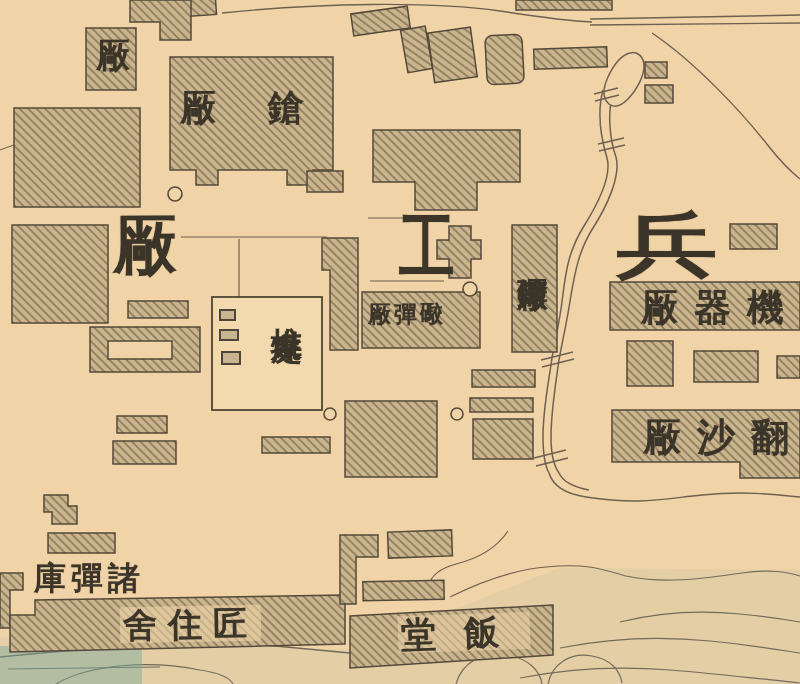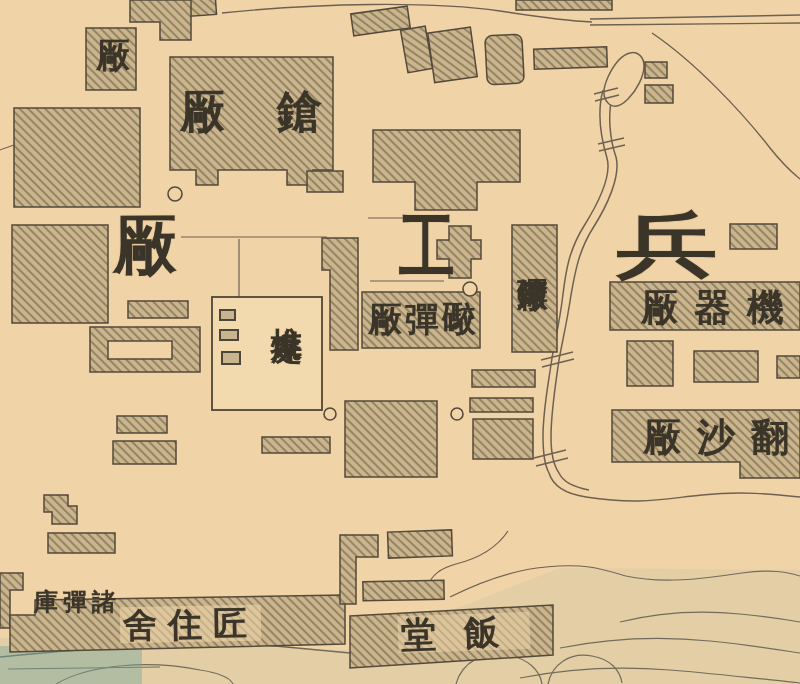--- a/index.html
+++ b/index.html
@@ -121,27 +121,27 @@
 
   <g fill="#f0d3a6" stroke="#554b3c" stroke-width="1.6">
     <circle cx="175" cy="194" r="7"></circle>
     <circle cx="470" cy="289" r="7"></circle>
     <circle cx="330" cy="414" r="6"></circle>
     <circle cx="457" cy="414" r="6"></circle>
   </g>
 </svg>
 
 <div class="lbl" style="left:96px;top:38px;font-size:34px;">厰</div>
-<div class="lbl" style="left:180px;top:89px;font-size:45px;letter-spacing:52px;">厰鎗</div>
-<div class="lbl" style="left:368px;top:302px;font-size:34px;letter-spacing:3px;">厰彈礮</div>
+<div class="lbl" style="left:180px;top:89px;font-size:36px;letter-spacing:52px;">厰鎗</div>
+<div class="lbl" style="left:368px;top:302px;font-size:23px;letter-spacing:3px;">厰彈礮</div>
 <div class="lbl vert" style="left:517px;top:253px;font-size:31px;letter-spacing:2px;">鎗彈厰</div>
 <div class="lbl vert" style="left:271px;top:303px;font-size:31px;letter-spacing:3px;">堆煤處</div>
 <div class="lbl" style="left:641px;top:289px;font-size:37px;letter-spacing:16px;">厰器機</div>
 <div class="lbl" style="left:643px;top:418px;font-size:38px;letter-spacing:16px;">厰沙翻</div>
-<div class="lbl" style="left:34px;top:562px;font-size:24px;letter-spacing:5px;margin-top:28px;">庫彈諸</div>
+<div class="lbl" style="left:34px;top:562px;font-size:32px;letter-spacing:5px;">庫彈諸</div>
 <div class="lbl" style="left:120px;top:606px;font-size:34px;letter-spacing:11px;transform:rotate(-1deg);background:rgba(240,214,170,.55);padding:1px 3px;">舍住匠</div>
 <div class="lbl" style="left:398px;top:614px;font-size:35px;letter-spacing:28px;transform:rotate(-2deg);background:rgba(240,214,170,.5);padding:1px 3px;">堂飯</div>
 
 <div class="lbl" style="left:113px;top:213px;font-size:64px;">厰</div>
 <div class="lbl" style="left:399px;top:210px;font-size:56px;transform:scaleY(1.3);transform-origin:top left;">工</div>
 <div class="lbl" style="left:616px;top:210px;font-size:70px;transform:scaleX(1.45);transform-origin:top left;">兵</div>
 
 <div class="mark" style="left:219px;top:309px;width:13px;height:8px;"></div>
 <div class="mark" style="left:219px;top:329px;width:16px;height:8px;"></div>
 <div class="mark" style="left:221px;top:351px;width:16px;height:10px;"></div>

